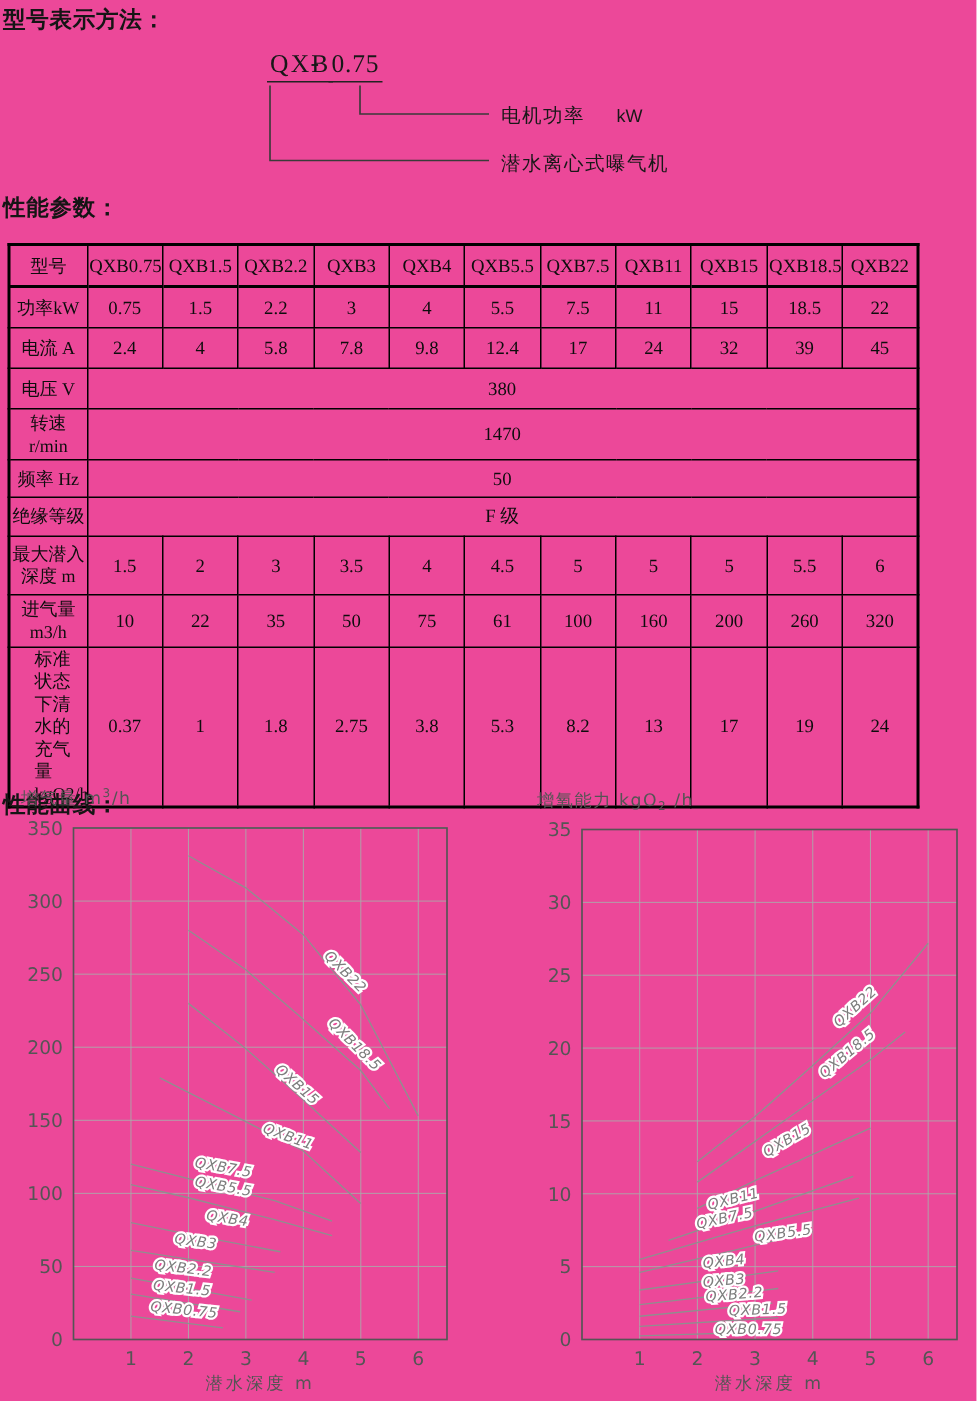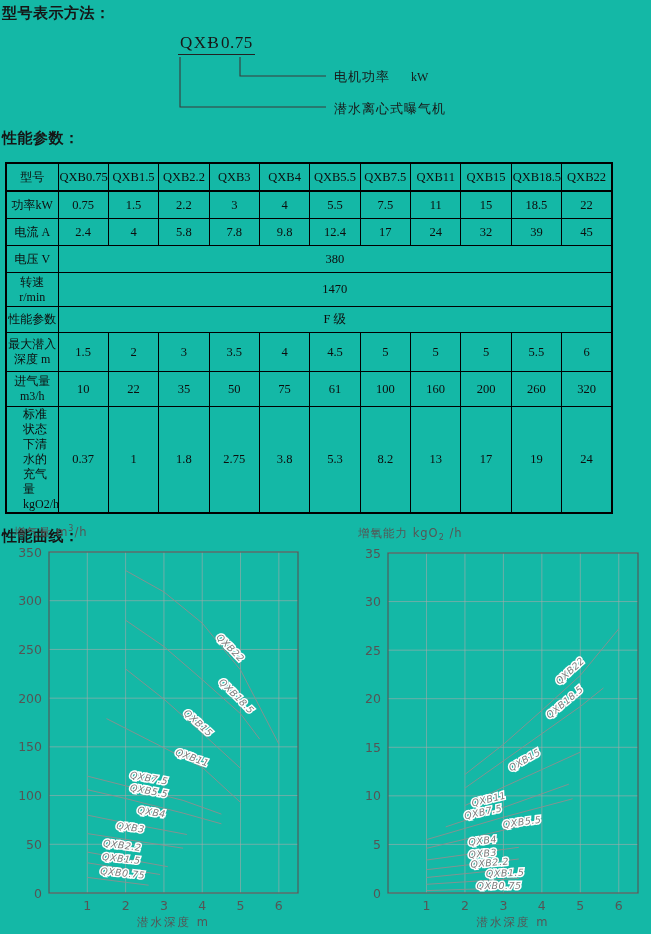--- a/index.html
+++ b/index.html
@@ -1,31 +1,31 @@
 <!DOCTYPE html>
 <html><head>
 <meta charset="utf-8">
 <style>
   html,body{margin:0;padding:0;background:#fff;}
   .page{
-    position:relative;width:651px;height:934px;background:#14b8a6;overflow:hidden;
+    position:relative;width:651px;height:934px;background:#ec4899;overflow:hidden;
     font-family:"Liberation Serif","DejaVu Serif",serif;color:#111;
   }
   .sec-title{
     position:absolute;left:2px;font-size:15px;font-weight:bold;letter-spacing:.5px;color:#151515;
   }
   
   .model-code{
     position:absolute;font-size:17px;letter-spacing:1.5px;color:#181818;
     border-bottom:1.4px solid #222;padding:0 2px 1px 2px;
   }
   .model-dash{position:absolute;font-size:17px;color:#181818;}
   .leader-svg{position:absolute;left:0;top:0;}
   .callout{position:absolute;font-size:13px;color:#181818;letter-spacing:1px;text-align:center;}
-  .callout-unit{position:absolute;font-size:12px;color:#181818;font-family:Liberation Serif, serif;}
+  .callout-unit{position:absolute;font-size:12px;color:#181818;font-family:Liberation Sans, sans-serif;}
   
   table.params{
     position:absolute;left:5px;top:162px;width:608px;
     border-collapse:collapse;table-layout:fixed;
     border:2px solid #000;
   }
   table.params td{
     border:1px solid #000;text-align:center;vertical-align:middle;
     font-size:12.5px;padding:0 1px;color:#0d0d0d;line-height:15px;
     overflow:hidden;white-space:pre-line;
@@ -120,21 +120,25 @@
         <tr>
           <td class="lbl" style="height: 26px;">电压 V</td>
           <td colspan="11">380</td>
         </tr>
         <tr>
           <td class="lbl" style="height: 33px;">转速
 r/min</td>
           <td colspan="11">1470</td>
         </tr>
         <tr>
-          <td class="lbl" style="height: 25px;">性能参数</td>
+          <td class="lbl" style="height: 24px;">频率 Hz</td>
+          <td colspan="11">50</td>
+        </tr>
+        <tr>
+          <td class="lbl" style="height: 25px;">绝缘等级</td>
           <td colspan="11">F 级</td>
         </tr>
         <tr>
           <td class="lbl" style="height: 38px;">最大潜入
 深度 m</td>
           <td>1.5</td>
           <td>2</td>
           <td>3</td>
           <td>3.5</td>
           <td>4</td>

